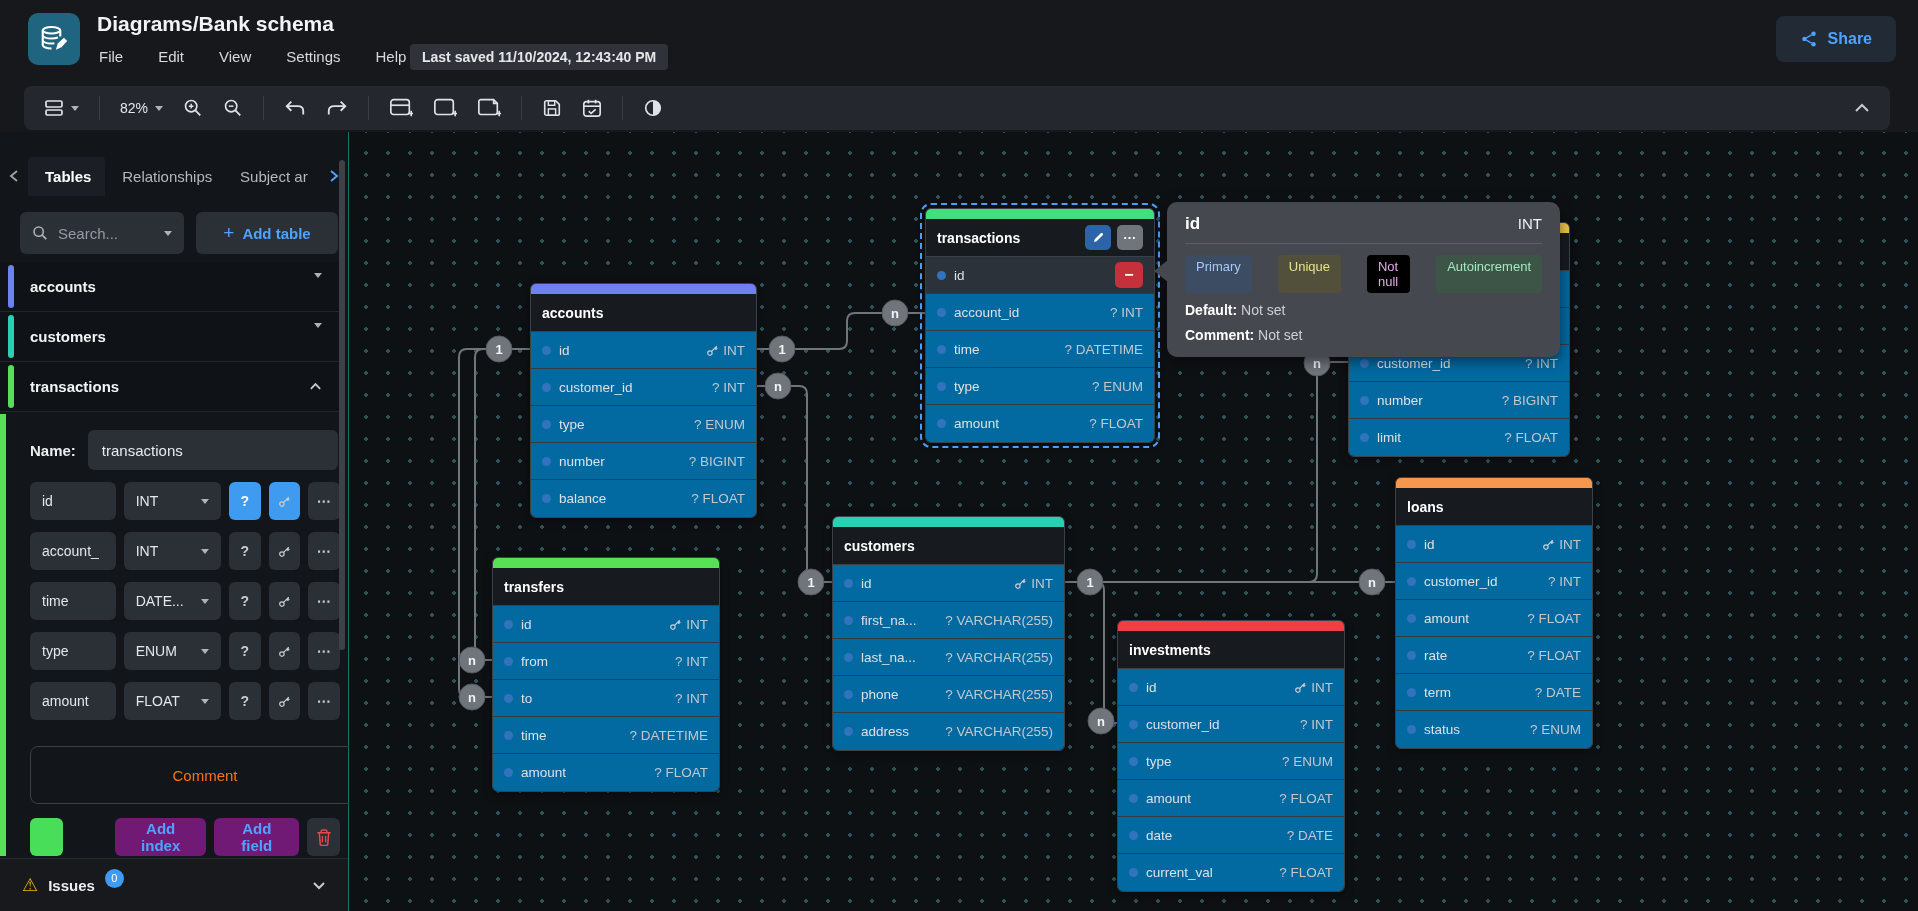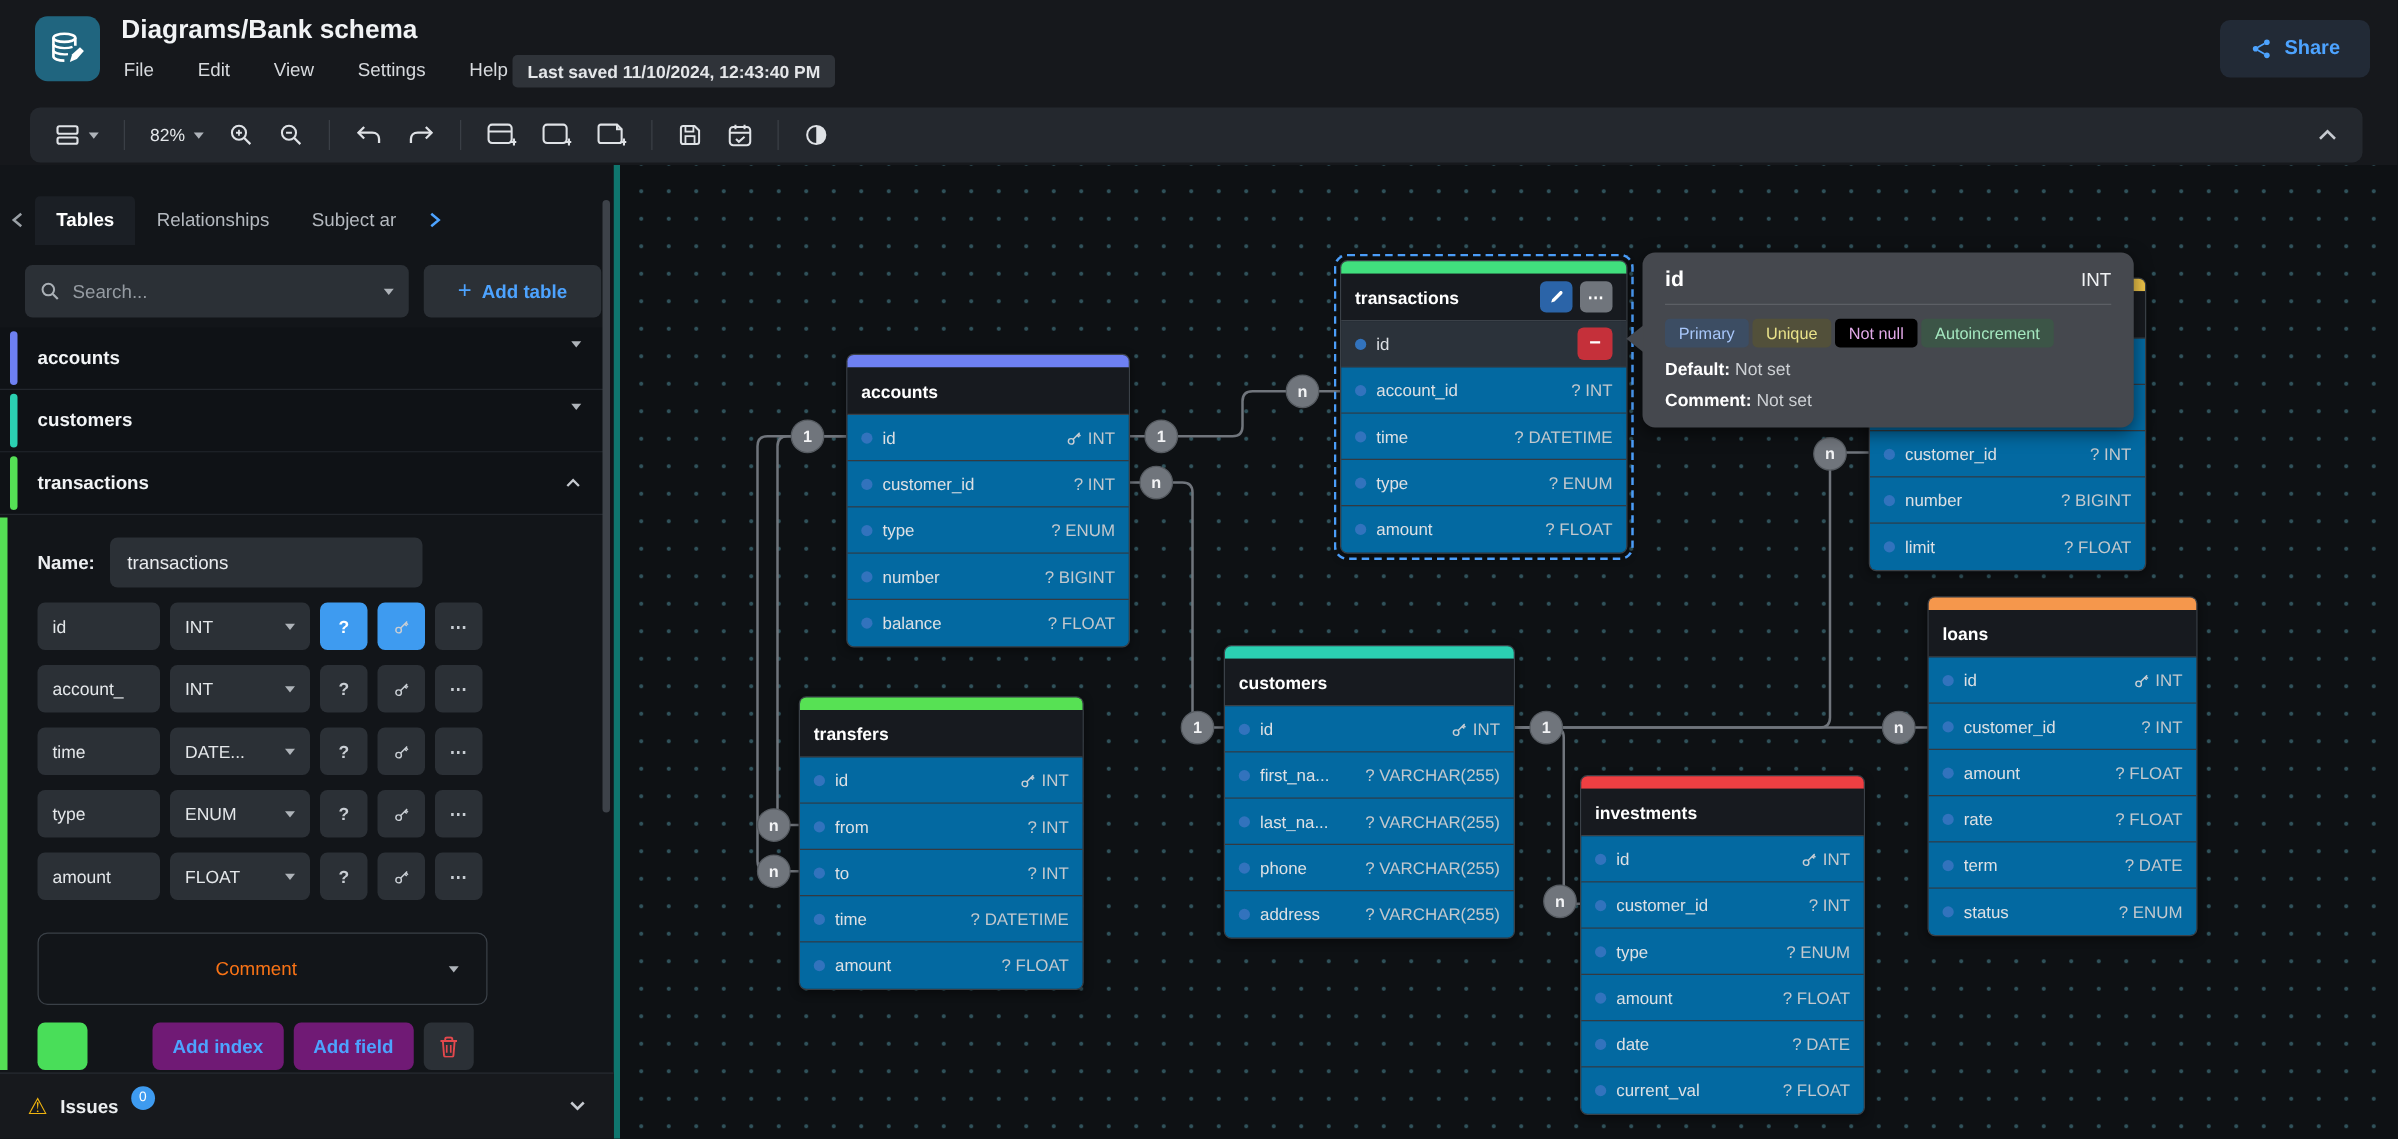--- a/index.html
+++ b/index.html
@@ -28,21 +28,21 @@
   .tb-item svg { display:block; }
   .zoom-text { font-size:14px; color:#e4e7ea; }
   .caret { width:0; height:0; border-left:4px solid transparent; border-right:4px solid transparent;
     border-top:5px solid #aeb3b9; margin-left:2px; }
   .tb-collapse { margin-left:auto; }
 
   
   .main { display:flex; height:779px; }
 
   
-  .sidebar { width:496px; background:#121519; position:relative; border-right:5px solid #0f766e; }
+  .sidebar { width:349px; background:#121519; position:relative; border-right:1px solid #0f766e; }
   .tabs { position:absolute; top:22px; left:0; right:0; height:44px; display:flex; align-items:center; }
   .tab { font-size:15px; color:#b4b9bf; padding:11px 17px; border-radius:4px 4px 0 0; white-space:nowrap; overflow:hidden; }
   .tab.active { background:#1b1f25; color:#ffffff; font-weight:bold; }
   .tab-arrow { padding:0 8px; display:flex; align-items:center; }
   .search-row { position:absolute; top:80px; left:20px; right:10px; display:flex; gap:12px; }
   .search-box { flex:1; height:42px; background:#2b3036; border-radius:6px; display:flex;
     align-items:center; padding:0 12px; gap:10px; }
   .search-box .ph { color:#959ba2; font-size:15px; flex:1; }
   .add-table-btn { width:142px; height:42px; background:#2b3036; border-radius:6px; display:flex;
     align-items:center; justify-content:center; gap:8px; color:#4da3ff; font-size:15px; font-weight:bold; }
@@ -113,21 +113,21 @@
 
   
   .tooltip { position:absolute; z-index:10; background:#45484e; border-radius:10px;
     box-shadow:0 4px 14px rgba(0,0,0,.5); padding:12px 18px 14px; }
   .tooltip:before { content:""; position:absolute; left:-13px; top:58px; border-top:11px solid transparent;
     border-bottom:11px solid transparent; border-right:14px solid #45484e; }
   .tt-head { display:flex; align-items:baseline; }
   .tt-field { font-size:17px; font-weight:bold; color:#ffffff; }
   .tt-type { margin-left:auto; font-size:15px; color:#f0f2f4; }
   .tt-div { height:1px; background:#5c5f65; margin:9px 0 11px; }
-  .tt-badges { display:flex; gap:3px; }
+  .tt-badges { display:flex; gap:26px; }
   .tt-badge { border-radius:4px; padding:4px 11px; font-size:13px; }
   .tt-line { margin-top:9px; font-size:14px; color:#cdd0d4; }
   .tt-line b { color:#ffffff; }
 </style>
 </head>
 <body>
 
 <div class="header">
   <div class="logo">
     <svg width="30" height="30" viewBox="0 0 24 24">
@@ -681,21 +681,21 @@
             </span>
           </div>
           <div class="dt-row">
             <span class="dt-dot"></span>
             <span class="dt-fname">current_val</span>
             <span class="dt-ftype">
               <span>? FLOAT</span>
             </span>
           </div>
         </div>
-        <div class="dtable" style="left: 1046px; top: 345px; width: 216px;">
+        <div class="dtable" style="left: 1046px; top: 345px; width: 198px;">
           <div class="dt-strip" style="background:#f5974c"></div>
           <div class="dt-title">
             <span>loans</span>
           </div>
           <div class="dt-row">
             <span class="dt-dot"></span>
             <span class="dt-fname">id</span>
             <span class="dt-ftype">
               <svg width="13" height="13" viewBox="0 0 20 20">
                 <circle cx="6" cy="14" r="3.4" fill="none" stroke="#c9ced4" stroke-width="1.8"></circle>

